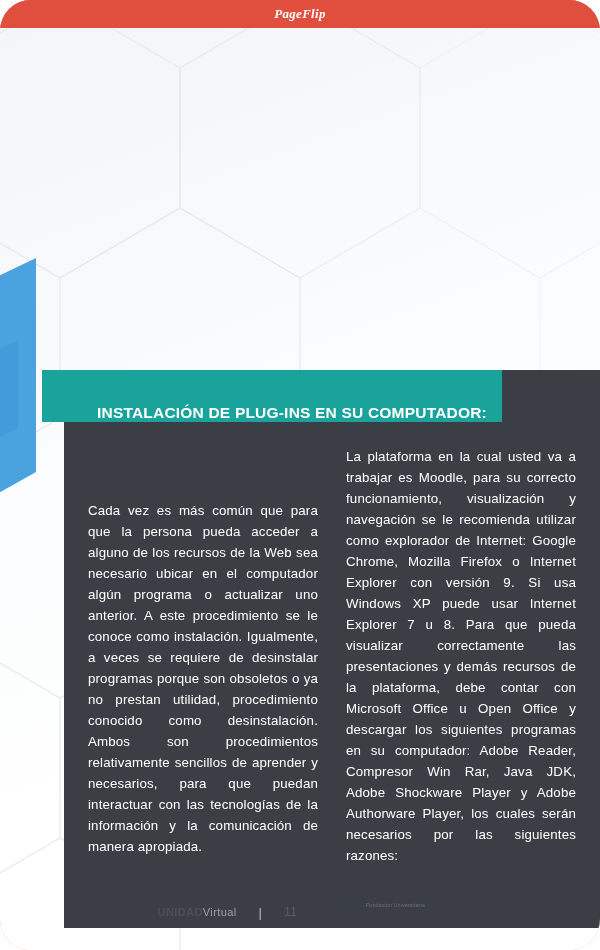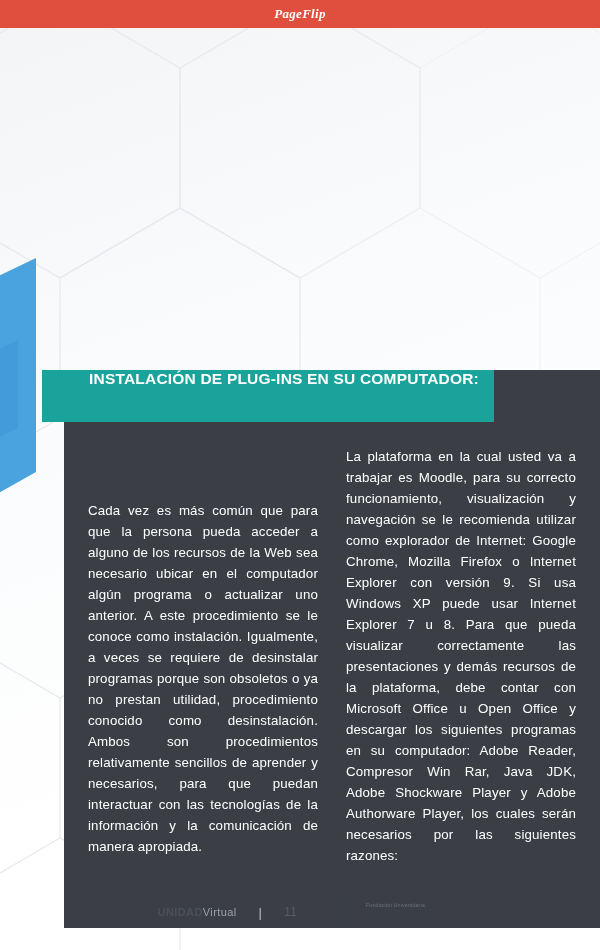--- a/index.html
+++ b/index.html
@@ -12,20 +12,21 @@
     background: #ffffff;
     font-family: "Liberation Sans", sans-serif;
     overflow: hidden;
   }
   .page {
     position: relative;
     width: 600px;
     height: 950px;
     overflow: hidden;
     background: #ef4444;
+    border-radius: 31px;
   }
 
   
   .topbar {
     position: absolute;
     top: 0; left: 0;
     width: 600px;
     height: 28px;
     background: #e04f3d;
     color: #ffffff;
@@ -96,22 +97,23 @@
   }
   
   .title-bar {
     position: absolute;
     left: 42px;
     top: 342px;
     width: 452px;
     height: 52px;
     background: #1aa39a;
     display: flex;
-    align-items: flex-start;
+    align-items: flex-end;
     z-index: 20;
+    padding-left: 8px;
   }
   .title-bar-text {
     color: #ffffff;
     font-size: 15.5px;
     font-weight: bold;
     letter-spacing: 0.2px;
     margin-left: 47px;
     white-space: nowrap;
   }
 

